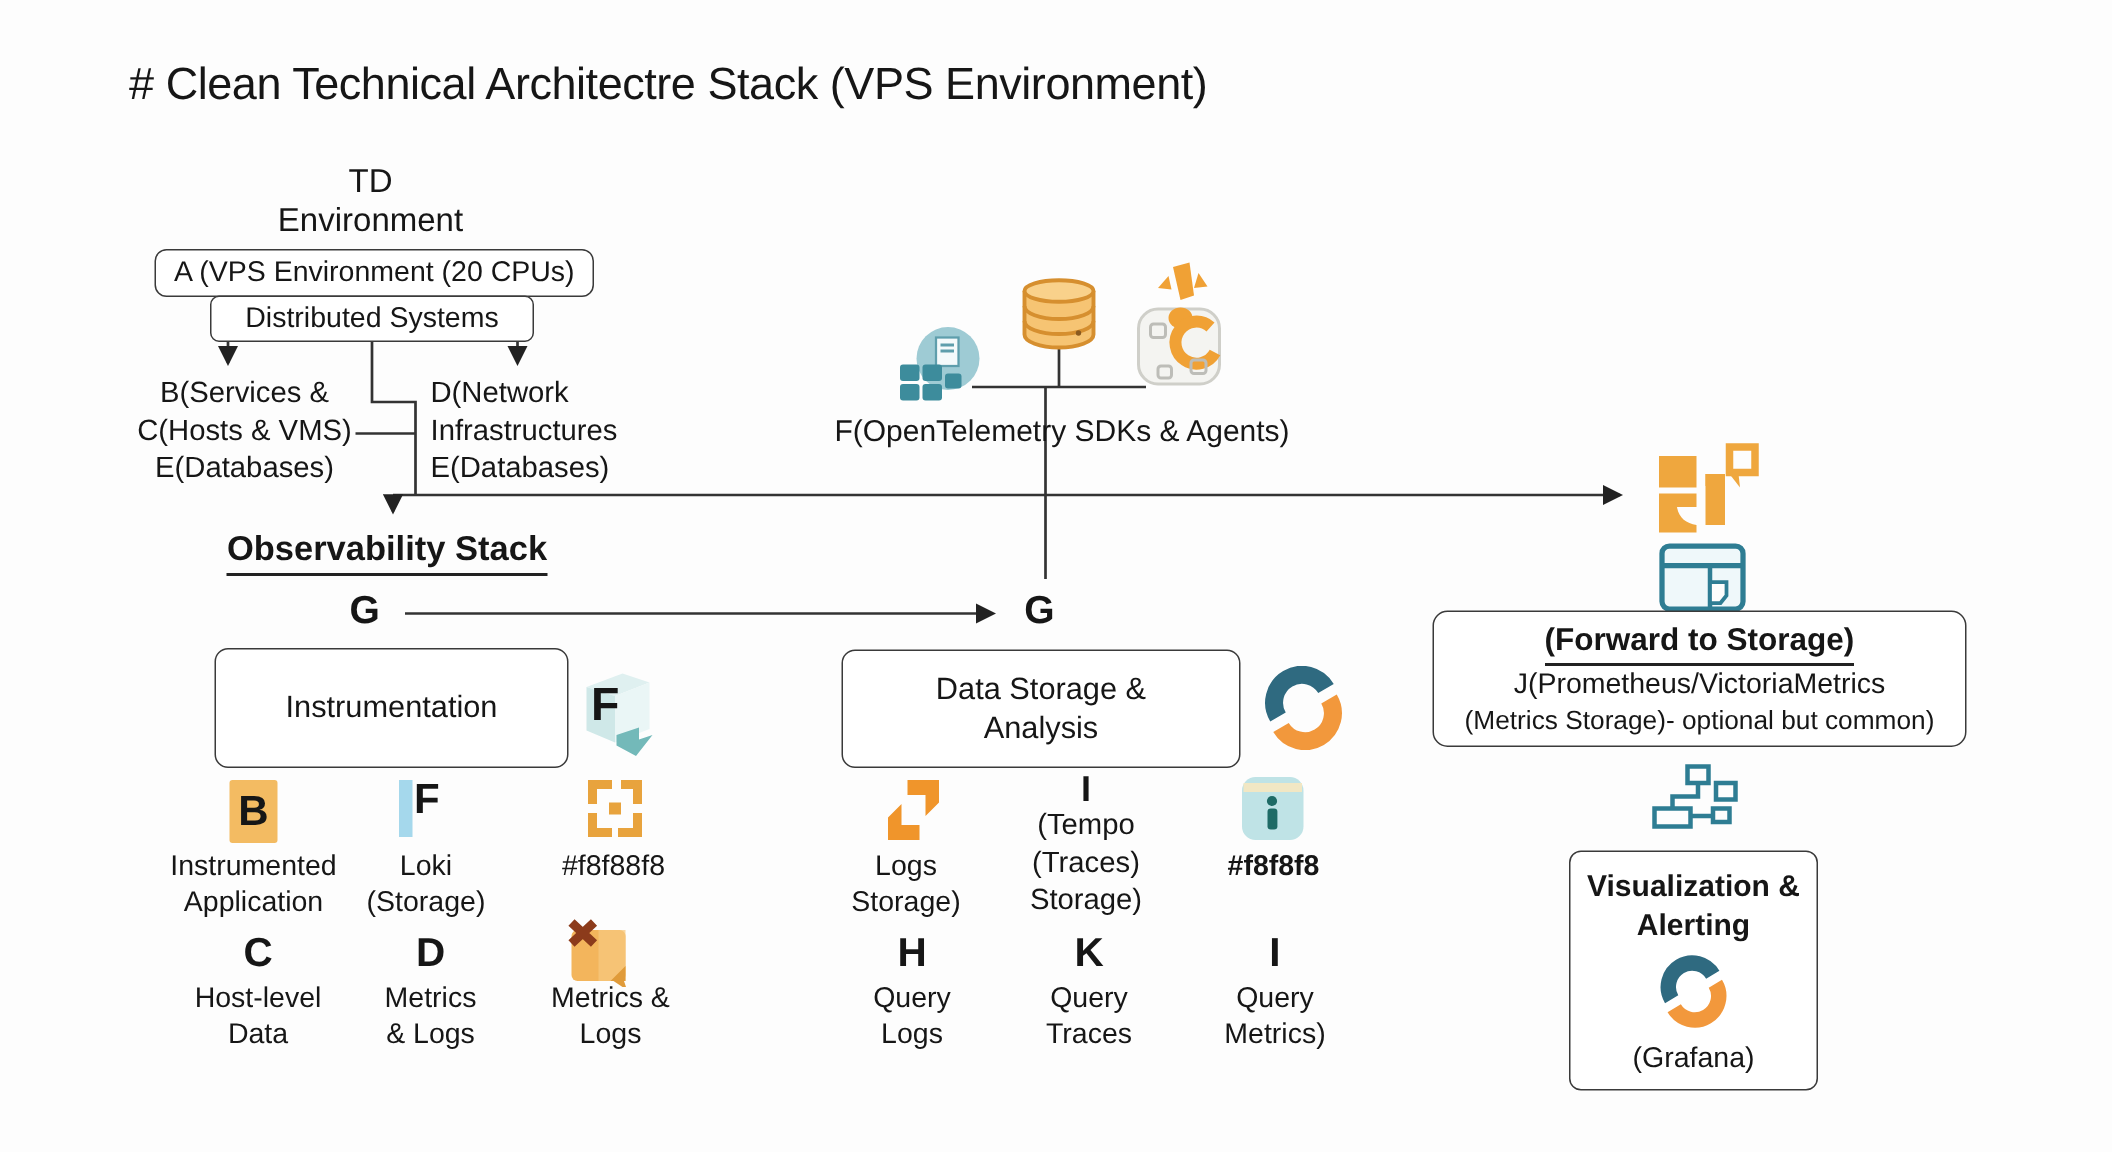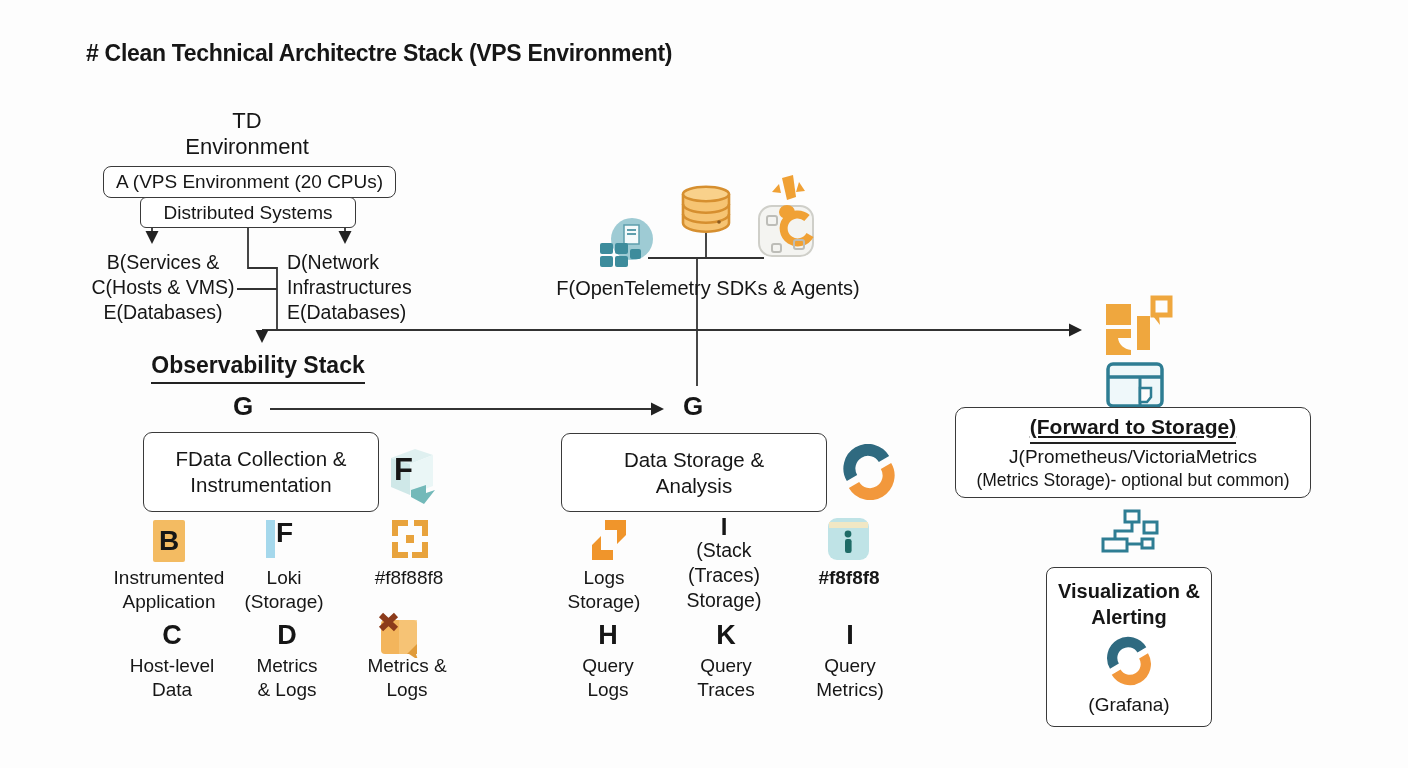--- a/index.html
+++ b/index.html
@@ -1,33 +1,33 @@
 <!DOCTYPE html>
 <html><head>
 <meta charset="utf-8">
 <style>
   html,body{margin:0;padding:0;background:#fff;}
   body{font-family:"Liberation Sans",sans-serif;color:#161616;}
   #canvas{position:relative;width:1408px;height:768px;background:#fdfdfd;overflow:hidden;}
   .abs{position:absolute;}
   .ctr{text-align:center;}
-  .title{font-size:23px;font-weight:bold;letter-spacing:-0.3px;}
+  .title{font-size:30px;font-weight:normal;letter-spacing:-0.3px;}
   .h22{font-size:22px;font-weight:normal;line-height:26px;}
   .node{font-size:19.5px;line-height:25px;}
   .lbl{font-size:19px;line-height:24px;}
   .letter{font-size:27px;font-weight:bold;line-height:30px;}
   .letter-sm{font-size:24px;font-weight:bold;line-height:26px;}
   .box{position:absolute;border:1.7px solid #3a3a3a;border-radius:9px;background:#fff;
        display:flex;flex-direction:column;align-items:center;justify-content:center;text-align:center;}
   .box .bl{font-size:20.5px;line-height:26px;}
   .underl{display:inline-block;border-bottom:2px solid #222;padding-bottom:3px;}
   .layer{position:absolute;left:0;top:0;}
   .gletter{font-size:26px;font-weight:bold;}
   .obs{font-size:23px;font-weight:bold;}
-  .fwd-h{font-size:21px;font-weight:bold;line-height:24px;text-decoration:underline;}
+  .fwd-h{font-size:21px;font-weight:bold;line-height:24px;}
   .fwd-l2{font-size:19px;line-height:25px;}
   .fwd-l3{font-size:17.5px;line-height:22px;}
   .vizbox{position:absolute;border:1.6px solid #3a3a3a;border-radius:8px;background:#fff;
        display:flex;flex-direction:column;align-items:center;}
   .viz-h{font-size:20px;font-weight:bold;line-height:26px;}
   .viz-cap{font-size:19px;}
   .bbadge{position:absolute;width:32px;height:42px;background:#F3BB62;border-radius:2px;}
   .badge-letter{position:absolute;font-size:28px;font-weight:bold;line-height:42px;width:32px;text-align:center;}
   .lokibar{position:absolute;width:9px;height:38px;background:#A5D8EC;}
 </style>
@@ -142,21 +142,20 @@
     </svg>
   </span>
 
   <div class="abs ctr" style="left:148px;top:352px;width:220px;">
     <span class="obs underl">Observability Stack</span>
   </div>
   <div class="abs gletter" style="left:233px;top:391px;">G</div>
   <div class="abs gletter ctr" style="left:678px;top:391px;width:30px;">G</div>
 
   <div class="box" style="left:143px;top:432px;width:234px;height:78px;">
-    <div class="bl">FData Collection &amp;</div>
     <div class="bl">Instrumentation</div>
   </div>
   <span class="abs" style="left:383px;top:445px;">
     <svg width="54" height="61" viewBox="0 0 54 61">
       <polygon points="8,13 32,4 50,10 27,19" fill="#DFF0F0"></polygon>
       <polygon points="8,13 27,19 27,50 8,42" fill="#CFE8E8"></polygon>
       <polygon points="27,19 50,10 50,41 27,50" fill="#EAF6F6"></polygon>
       <path d="M28 45 l15 -5 v8 l9 -3 -11 14 -13 -7 z" fill="#73B9B9"></path>
     </svg>
   </span>
@@ -238,21 +237,21 @@
       <path d="M27 42 H6 V27 l9 -9 v14 h12 z"></path>
     </svg>
   </span>
   <div class="abs ctr lbl" style="left:554px;top:566px;width:100px;">
     <div>Logs</div>
     <div>Storage)</div>
   </div>
 
   <div class="abs ctr letter-sm" style="left:694px;top:514px;width:60px;">I</div>
   <div class="abs ctr node" style="left:674px;top:538px;width:100px;">
-    <div>(Stack</div>
+    <div>(Tempo</div>
     <div>(Traces)</div>
     <div>Storage)</div>
   </div>
 
   <span class="abs" style="left:826px;top:512px;">
     <svg width="45" height="50" viewBox="0 0 45 50">
       <rect x="2" y="6" width="41" height="42" rx="9" fill="#BFE3E6"></rect>
       <rect x="3" y="10" width="39" height="6" fill="#F1E7C4"></rect>
       <circle cx="22" cy="22" r="3.4" fill="#1E6B66"></circle>
       <rect x="19" y="27" width="6.6" height="14" rx="2.2" fill="#1E6B66"></rect>

